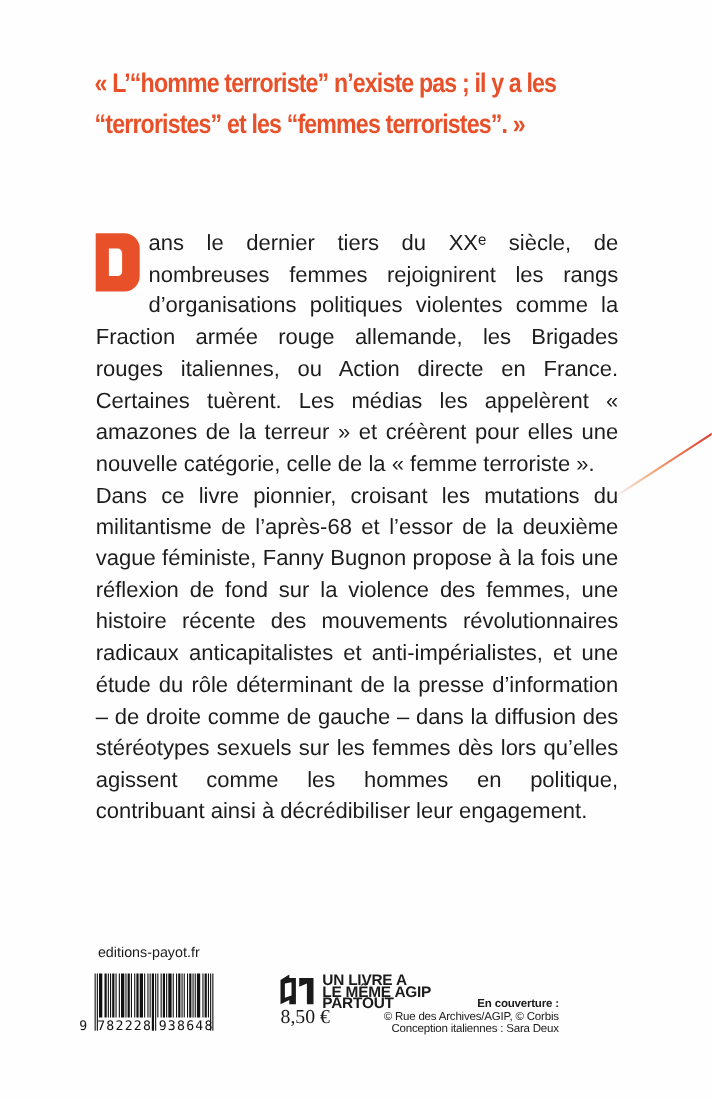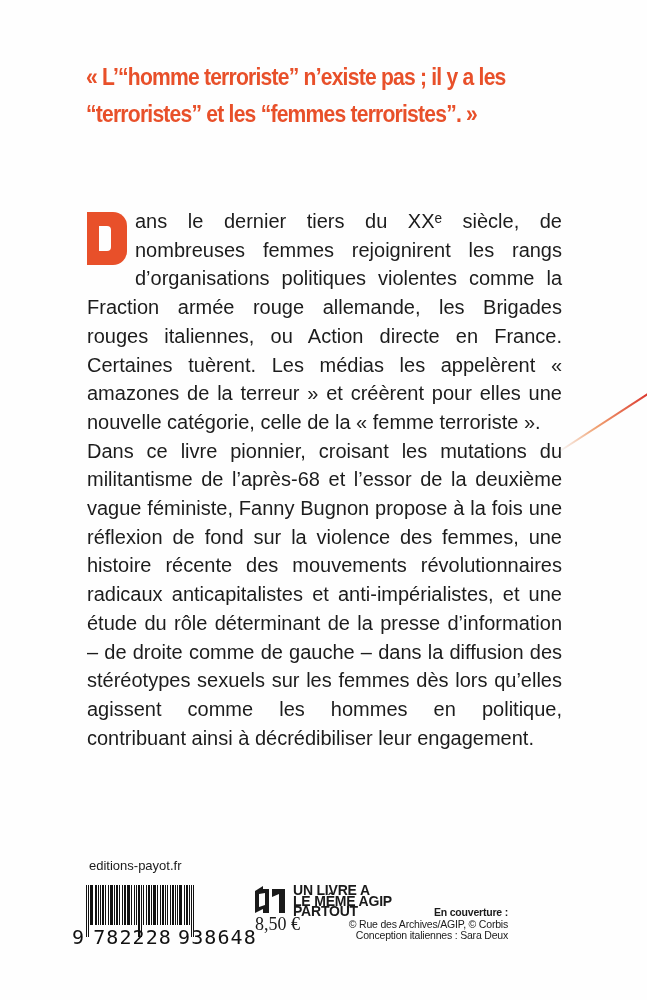--- a/index.html
+++ b/index.html
@@ -108,21 +108,21 @@
       height: 40px;
       background: #111;
       margin-right: 1.3px;
     }
     .barcode .bar.long { height: 52px; }
     .barcode-digits {
       position: absolute;
       left: 72px;
       top: 925px;
       font-family: "DejaVu Sans Mono", monospace;
-      font-size: 20px;
+      font-size: 12px;
       color: #111;
       letter-spacing: 1.1px;
     }
     .barcode-digits .first { margin-right: 8px; }
     .barcode-digits .gap { display: inline-block; width: 6px; }
     .price-block {
       position: absolute;
       left: 253px;
       top: 885px;
     }

